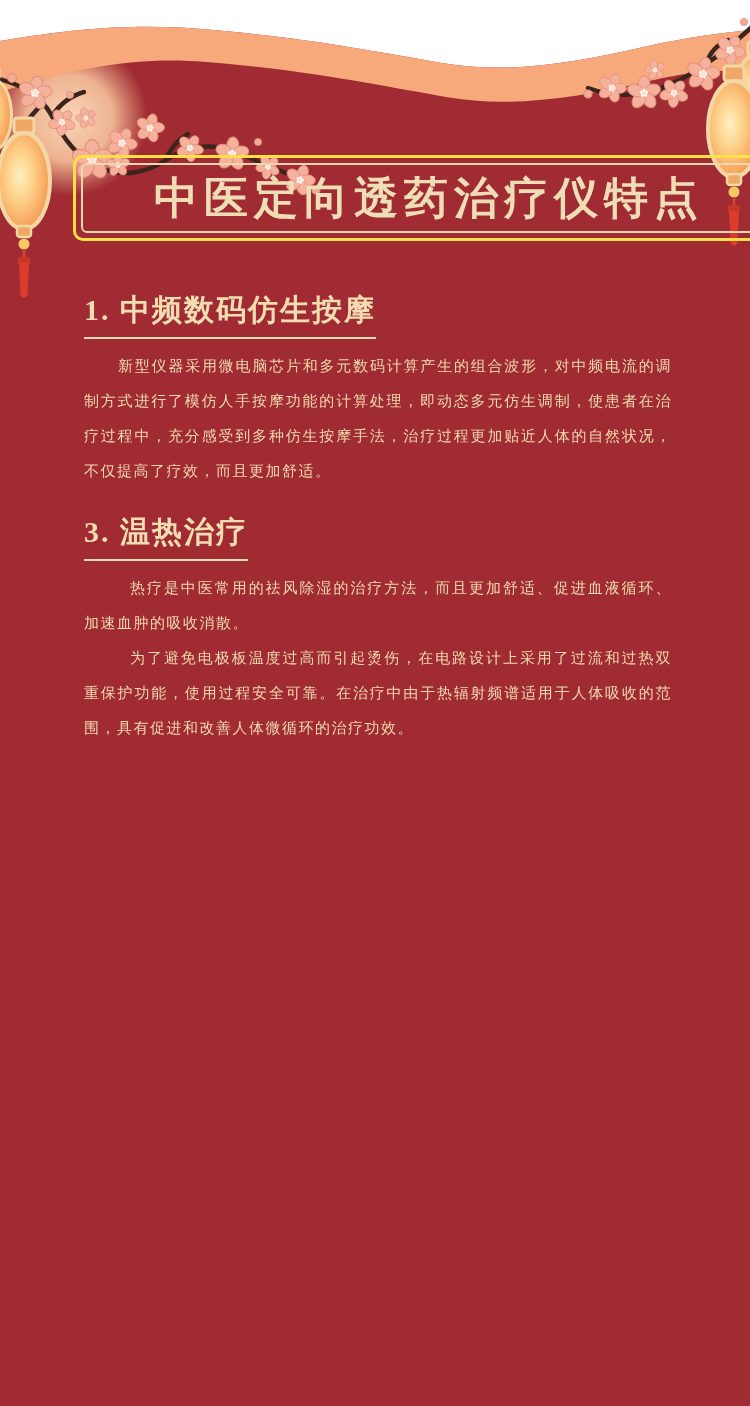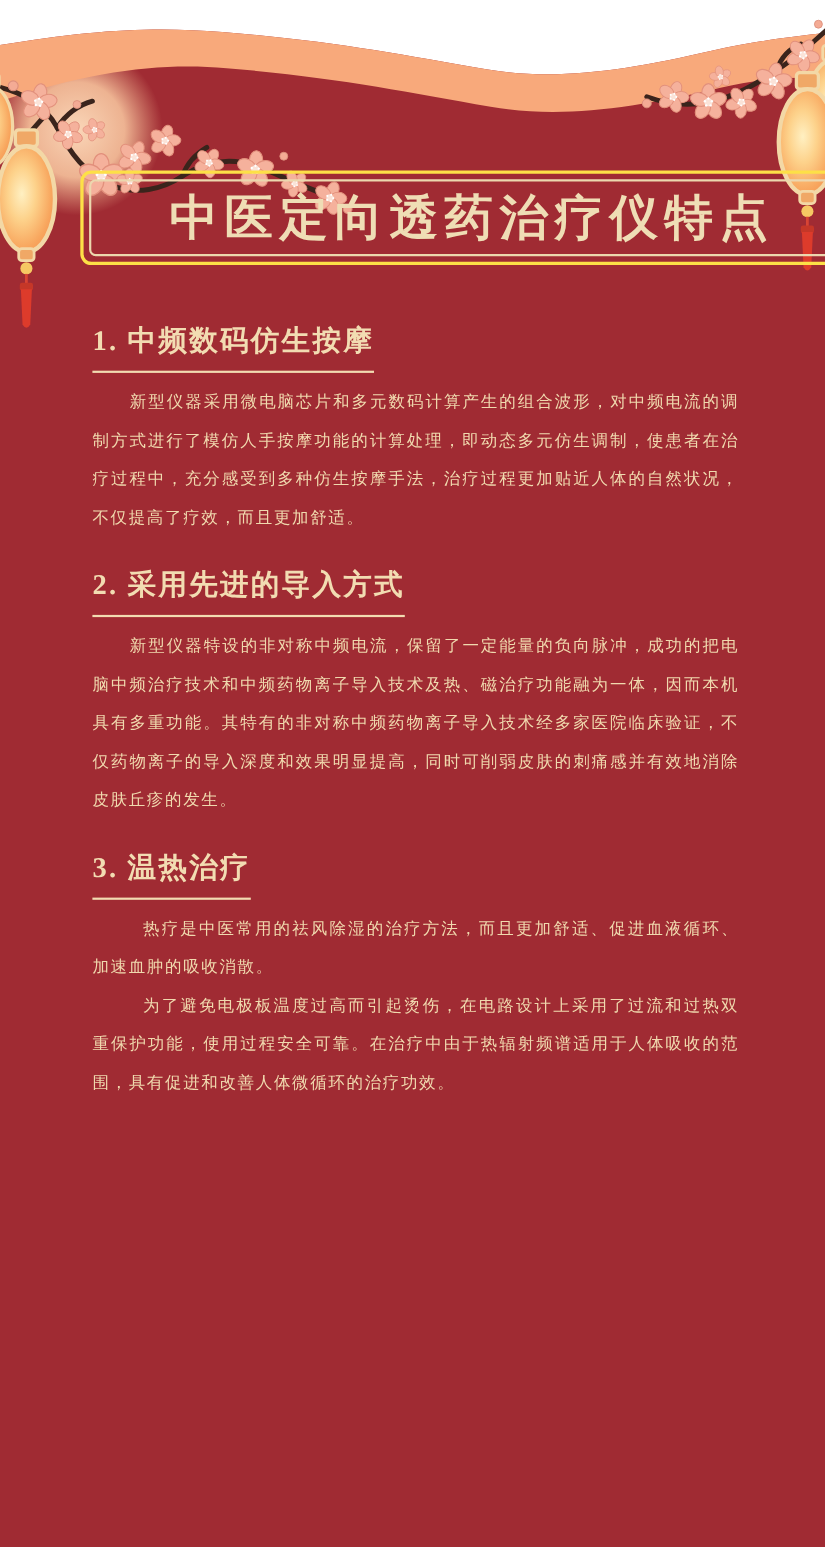--- a/index.html
+++ b/index.html
@@ -37,21 +37,21 @@
     white-space:nowrap;
   }
   .content{
     position:absolute;left:84px;top:291px;
     width:588px;
   }
   .content section{margin:0 0 24px 0;}
   .sec-heading{
     display:inline-block;
     margin:0 0 10px 0;
-    font-size:26px;
+    font-size:30px;
     line-height:38px;
     font-weight:bold;
     letter-spacing:2px;
     color:#f2dcb2;
     border-bottom:2px solid #f2dcb2;
     padding-bottom:8px;
     white-space:nowrap;
   }
   .sec-para{
     margin:0;
@@ -185,22 +185,18 @@
       <h1 class="page-title">中医定向透药治疗仪特点</h1>
     </div>
   </div>
 
   <div class="content">
     <section>
       <h2 class="sec-heading">1. 中频数码仿生按摩</h2>
       <p class="sec-para indent-sm">新型仪器采用微电脑芯片和多元数码计算产生的组合波形，对中频电流的调制方式进行了模仿人手按摩功能的计算处理，即动态多元仿生调制，使患者在治疗过程中，充分感受到多种仿生按摩手法，治疗过程更加贴近人体的自然状况，不仅提高了疗效，而且更加舒适。</p>
     </section>
     <section>
-      <h2 class="sec-heading">2. 采用先进的导入方式</h2>
-      <p class="sec-para indent-sm">新型仪器特设的非对称中频电流，保留了一定能量的负向脉冲，成功的把电脑中频治疗技术和中频药物离子导入技术及热、磁治疗功能融为一体，因而本机具有多重功能。其特有的非对称中频药物离子导入技术经多家医院临床验证，不仅药物离子的导入深度和效果明显提高，同时可削弱皮肤的刺痛感并有效地消除皮肤丘疹的发生。</p>
-    </section>
-    <section>
       <h2 class="sec-heading">3. 温热治疗</h2>
       <p class="sec-para indent-lg">热疗是中医常用的祛风除湿的治疗方法，而且更加舒适、促进血液循环、加速血肿的吸收消散。</p>
       <p class="sec-para indent-lg">为了避免电极板温度过高而引起烫伤，在电路设计上采用了过流和过热双重保护功能，使用过程安全可靠。在治疗中由于热辐射频谱适用于人体吸收的范围，具有促进和改善人体微循环的治疗功效。</p>
     </section>
   </div>
 </div>
 
 </body></html>

